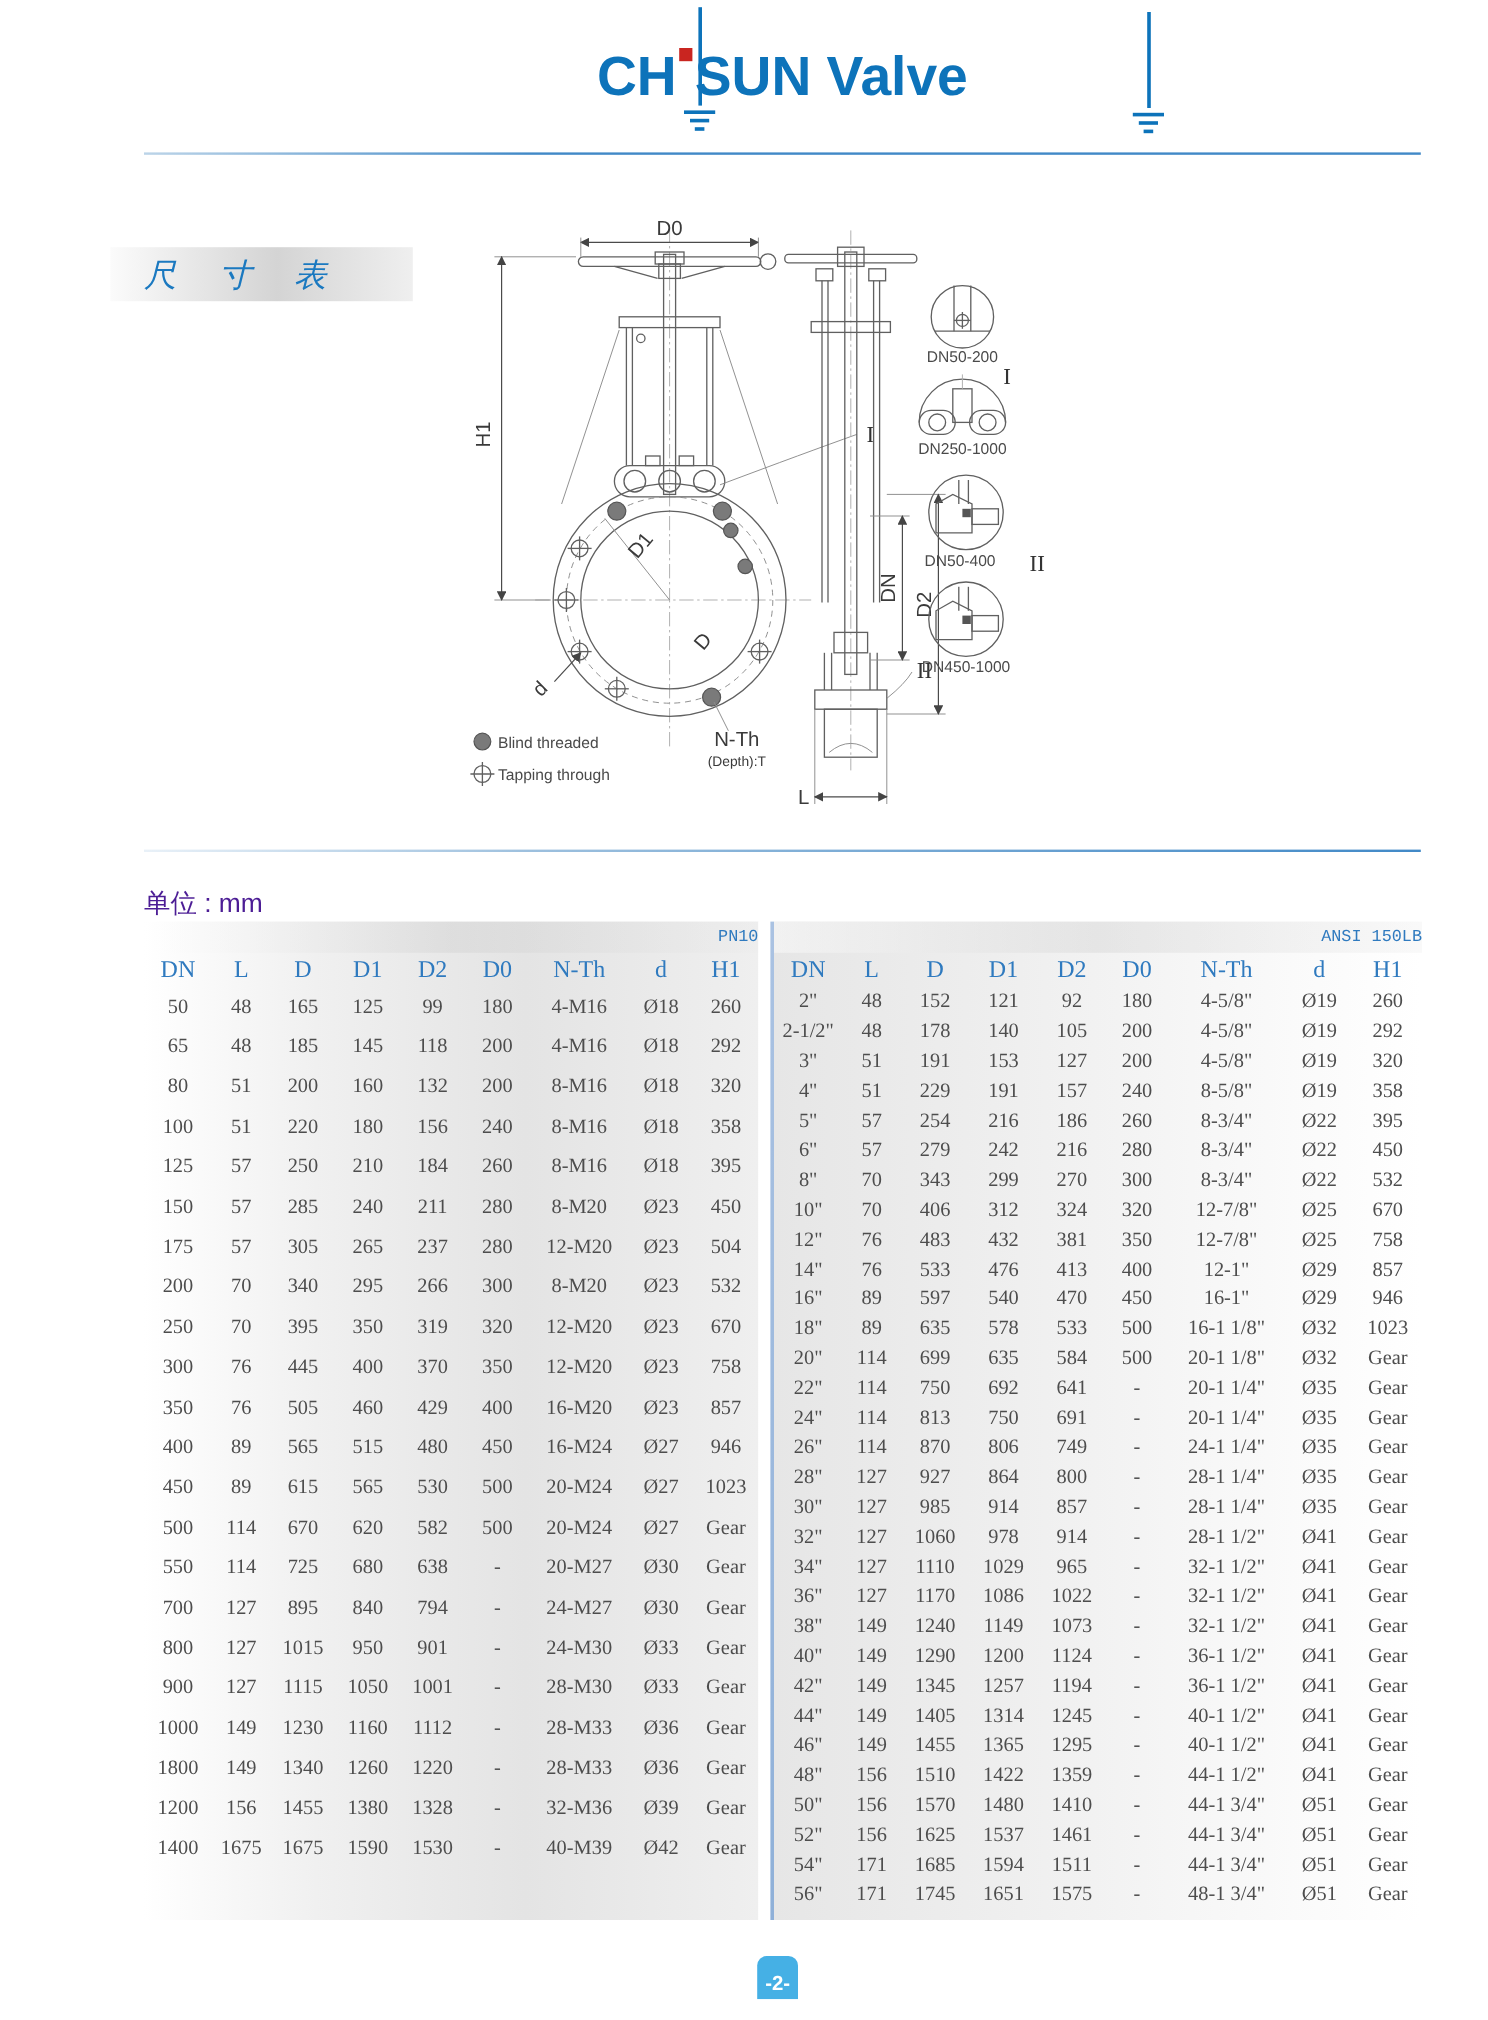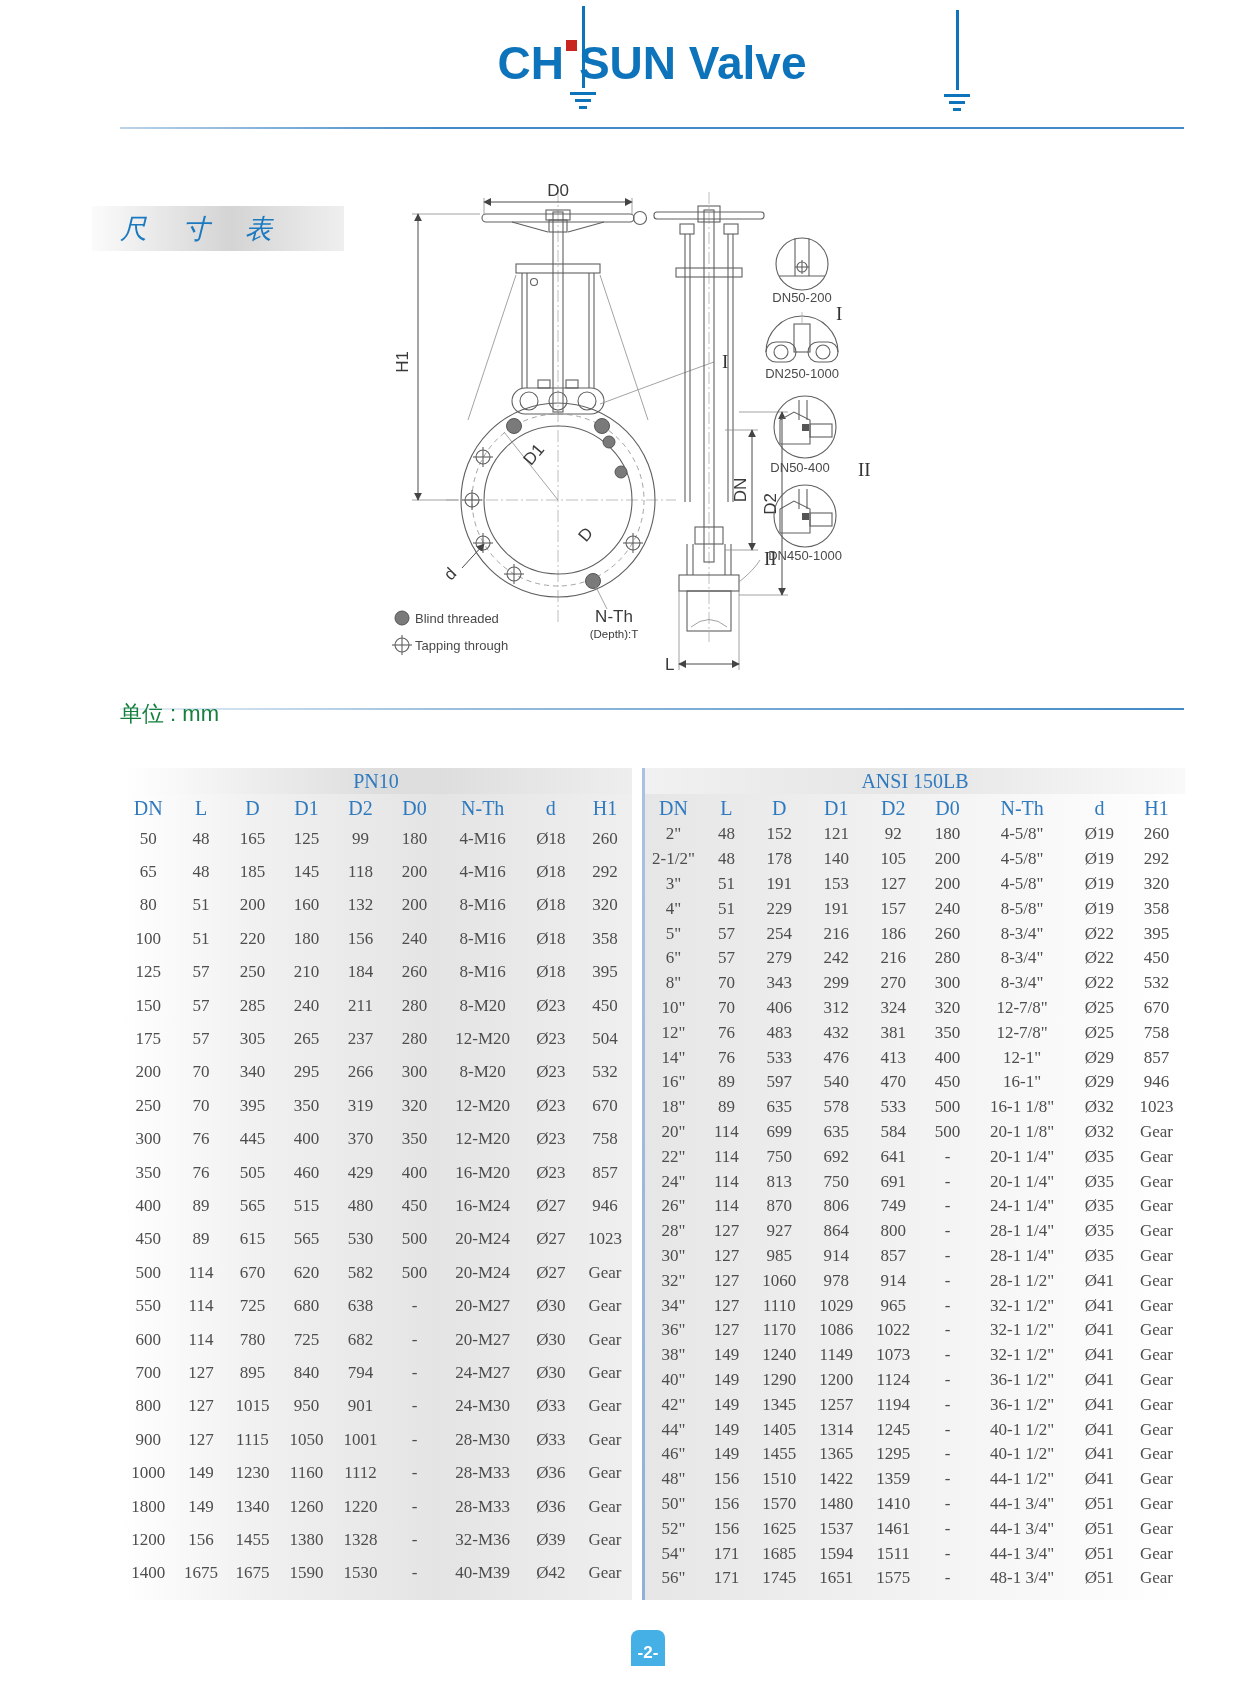--- a/index.html
+++ b/index.html
@@ -33,30 +33,30 @@
   .dim { stroke:#4a4a4a; stroke-width:1; fill:none; }
   .dk  { fill:#7a7a7a; stroke:#555; stroke-width:1; }
   .dlab { font-family:"Liberation Sans",sans-serif; font-size:17px; fill:#3a3a3a; }
   .dsm  { font-family:"Liberation Sans",sans-serif; font-size:11.5px; fill:#3a3a3a; }
   .clab { font-family:"Liberation Sans",sans-serif; font-size:13px; fill:#4a4a4a; }
   .rom  { font-family:"Liberation Serif",serif; font-size:19px; fill:#333; }
 
   
   .blue-line2 { position:absolute; left:88px; top:708px; width:1064px; height:2px;
                 background:linear-gradient(90deg,#e9f1f8,#9dc0de 30%,#4189c7 100%); }
-  .unit-label { position:absolute; left:88px; top:699px; font-size:22px; color:#15803d; }
+  .unit-label { position:absolute; left:88px; top:738px; font-size:22px; color:#4c1d95; }
   .tables-wrap { position:absolute; left:88px; top:768px; width:1068px; height:832px;
                  display:flex; align-items:stretch; }
   .tblbox { box-sizing:border-box; }
   .tbl-left  { width:512px; background:linear-gradient(90deg,#ffffff 0%,#f0f0f0 28%,#e4e4e4 62%,#efefef 100%); }
   .tbl-spacer { width:10px; background:#fff; }
   .tbl-sep { width:3px; background:linear-gradient(180deg,#aac2e2,#8fb0d8); }
   .tbl-right { width:540px; background:linear-gradient(90deg,#e6e6e6 0%,#efefef 38%,#f8f8f8 72%,#ffffff 100%); }
-  .tbl-title { height:26px; line-height:26px; text-align:center;
-               font-family:Liberation Serif, serif; font-size:20px; color:#2f7abf;
+  .tbl-title { height:26px; line-height:26px; text-align:right;
+               font-family:Liberation Mono, monospace; font-size:14px; color:#2f7abf;
                background:linear-gradient(90deg,rgba(255,255,255,0.45),rgba(190,190,190,0.25) 50%,rgba(235,235,235,0.3)); }
   table { width:100%; border-collapse:collapse; table-layout:fixed;
           font-family:"Liberation Serif",serif; }
   th { color:#2f7abf; font-weight:normal; font-size:20px; height:28px; text-align:center;
        padding:0; white-space:nowrap; }
   td { color:#4d4d4d; font-size:17px; text-align:center; padding:0; white-space:nowrap;
        vertical-align:middle; }
   .tbl-left  td { height:33.4px; }
   .tbl-right td { height:24.8px; }
 
@@ -490,31 +490,20 @@
               <td>114</td>
               <td>725</td>
               <td>680</td>
               <td>638</td>
               <td>-</td>
               <td>20-M27</td>
               <td>Ø30</td>
               <td>Gear</td>
             </tr>
             <tr>
-              <td>600</td>
-              <td>114</td>
-              <td>780</td>
-              <td>725</td>
-              <td>682</td>
-              <td>-</td>
-              <td>20-M27</td>
-              <td>Ø30</td>
-              <td>Gear</td>
-            </tr>
-            <tr>
               <td>700</td>
               <td>127</td>
               <td>895</td>
               <td>840</td>
               <td>794</td>
               <td>-</td>
               <td>24-M27</td>
               <td>Ø30</td>
               <td>Gear</td>
             </tr>

